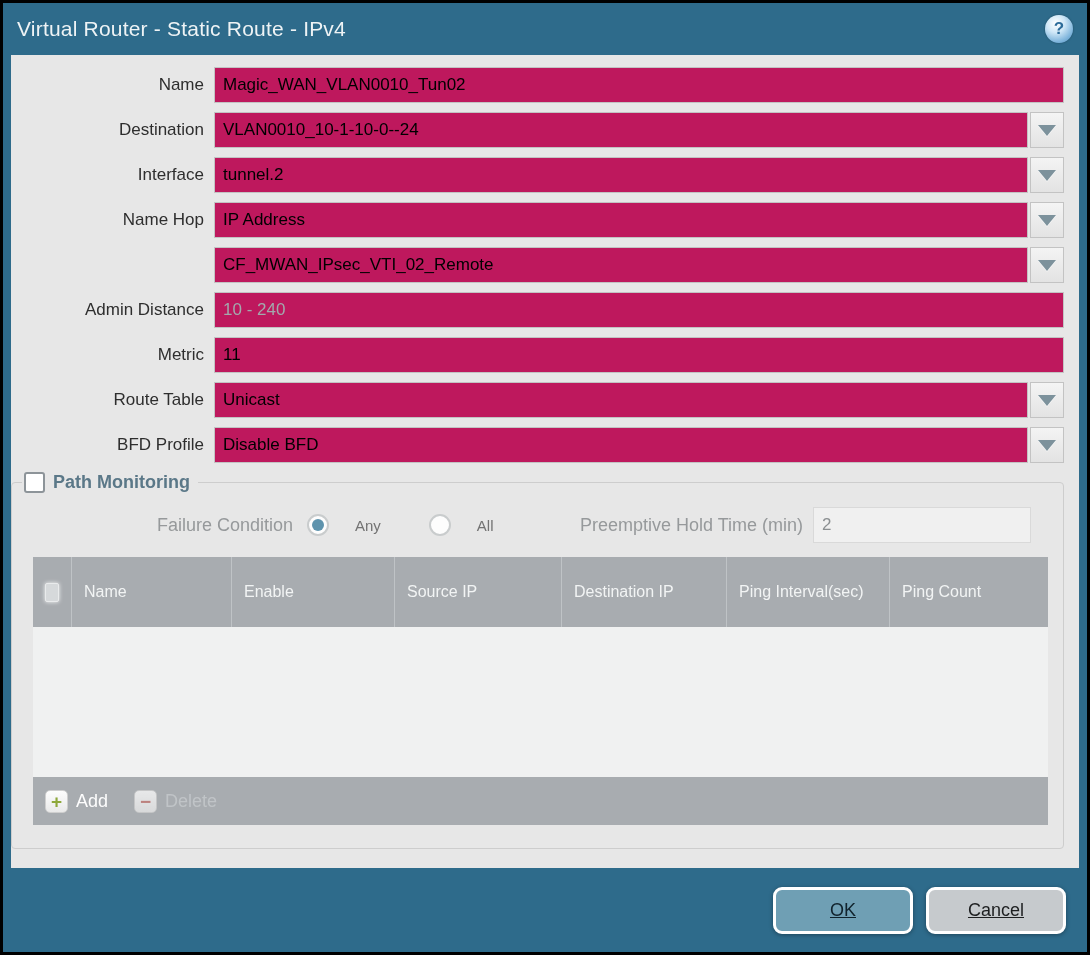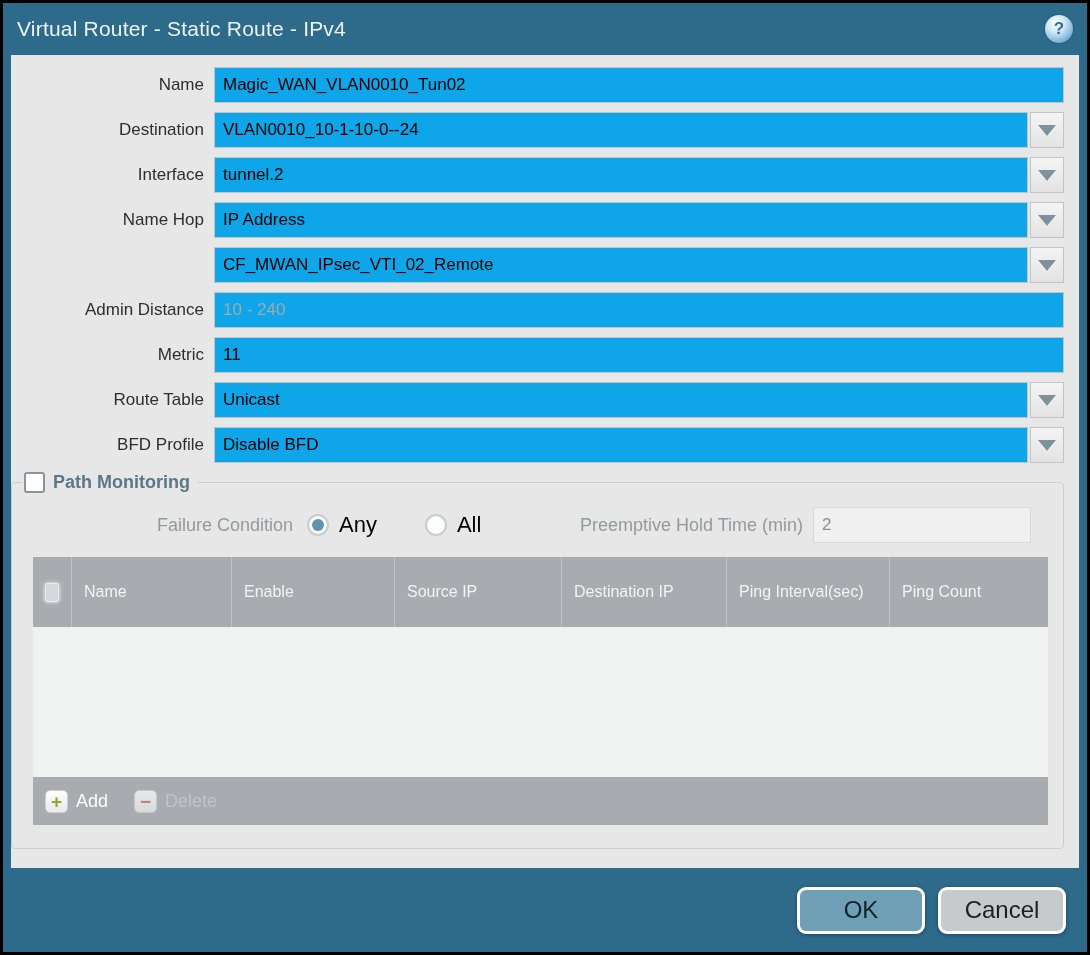--- a/index.html
+++ b/index.html
@@ -38,21 +38,21 @@
     flex:1; margin:0 8px; background:#e7e7e7;
     padding:12px 15px 0 0;
     overflow:hidden;
   }
   .form-row { display:flex; align-items:center; height:36px; margin-bottom:9px; }
   .form-label {
     width:203px; flex:0 0 203px; text-align:right; padding-right:10px;
     font-size:17px; color:#2e2e2e;
   }
   .form-input {
-    flex:1; height:36px; border:1px solid #c3c3c3; background:#0ea5e9;
+    flex:1; height:36px; border:1px solid #c3c3c3; background:#be185d;
     font-size:17px; color:#000; padding:0 8px; outline:none;
     font-family:"Liberation Sans", sans-serif;
   }
   .form-input::placeholder { color:#a3a9ad; opacity:1; }
   .dd-btn {
     width:34px; height:36px; margin-left:2px; flex:0 0 34px;
     background:linear-gradient(#f4f4f4,#e3e3e3);
     border:1px solid #c3c3c3;
     display:flex; align-items:center; justify-content:center;
     cursor:pointer;
@@ -87,21 +87,21 @@
     font-size:18px; color:#96999b;
   }
   .radio-group { display:flex; align-items:center; gap:10px; }
   .radio {
     width:22px; height:22px; border-radius:50%;
     background:#fdfdfd; border:2px solid #c9cccd;
     display:flex; align-items:center; justify-content:center;
     cursor:pointer;
   }
   .radio .dot { width:12px; height:12px; border-radius:50%; background:#5e93ad; }
-  .radio-label { font-size:22px; color:#000000; margin-right:38px; cursor:default; }
+  .radio-label { font-size:15px; color:#737373; margin-right:38px; cursor:default;margin-left:16px; }
   .pm-pht-label {
     margin-left:auto; font-size:18px; color:#96999b; padding-right:10px;
   }
   .pm-pht-input {
     width:218px; flex:0 0 218px; height:36px;
     background:#f0f0f0; border:1px solid #d9d9d9;
     font-size:17px; color:#8b8f91; padding:0 8px; outline:none;
     font-family:"Liberation Sans", sans-serif;
   }
   
@@ -147,25 +147,26 @@
   .action-label { font-size:18px; color:#fdfdfd; }
   .action.disabled { cursor:default; }
   .action.disabled .action-label { color:#c0c4c7; }
   
   .footer {
     flex:0 0 84px; background:#2e6b8b;
     display:flex; align-items:center; justify-content:flex-end;
     gap:13px; padding-right:21px;
   }
   .btn {
-    width:128px; height:47px; border-radius:9px;
-    border:3px solid #fff; font-size:24px;
+    width:140px; height:47px; border-radius:9px;
+    border:3px solid #fff; font-size:18px;
     font-family:"Liberation Sans", sans-serif;
     box-shadow:0 1px 4px rgba(0,0,0,.35);
     cursor:pointer;
+    text-decoration:underline;
   }
   .btn-ok { background:#6f9fb4; color:#10222c; }
   .btn-cancel { background:#c6cacd; color:#1d1f20; }
 </style>
 </head>
 <body>
 
 <div class="dialog">
 
   <div class="titlebar">

